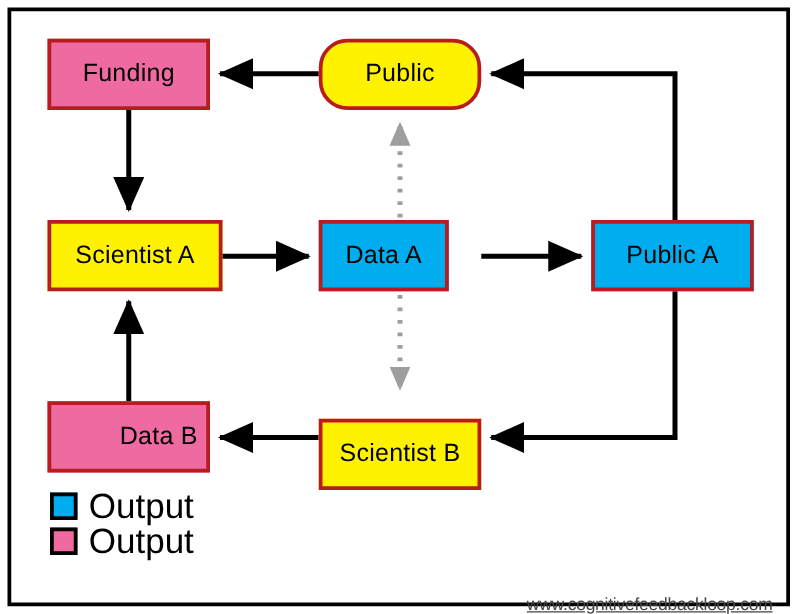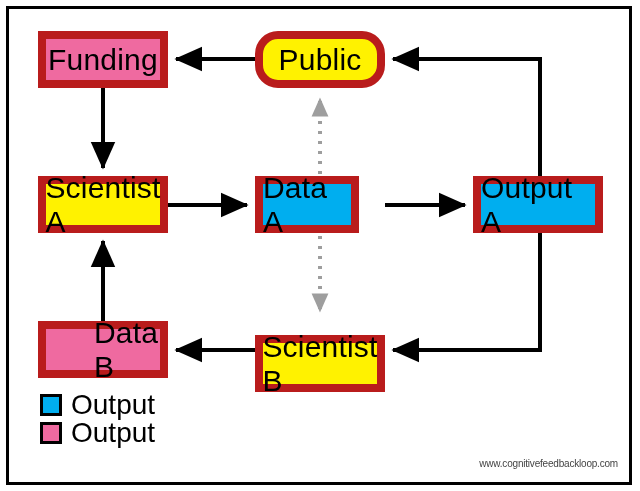--- a/index.html
+++ b/index.html
@@ -2,32 +2,32 @@
 <html><head>
 <meta charset="utf-8">
 <style>
   html,body{margin:0;padding:0;background:#ffffff;}
   body{width:640px;height:491px;overflow:hidden;
        font-family:"Liberation Sans","DejaVu Sans",sans-serif;}
   #stage{position:relative;width:640px;height:491px;background:#ffffff;}
   #frame{position:absolute;left:6px;top:6px;width:626px;height:479px;
          border:3px solid #000;box-sizing:border-box;background:#fff;}
   svg.edges{position:absolute;left:0;top:0;width:640px;height:491px;}
-  .node{position:absolute;box-sizing:border-box;border:8px solid #b91c1c;
+  .node{position:absolute;box-sizing:border-box;border:3px solid #b91c1c;
         display:flex;align-items:center;justify-content:center;
-        font-size:30px;color:#000;letter-spacing:.2px;}
+        font-size:20px;color:#000;letter-spacing:.2px;}
   .node.blue{background:#00AEEF;}
   .node.pink{background:#EF6AA0;}
   .node.yellow{background:#FFF200;}
   .legend{position:absolute;left:40px;top:392px;}
   .legend-row{display:flex;align-items:center;height:26px;margin-bottom:2px;}
   .swatch{width:22px;height:22px;border:3px solid #000;box-sizing:border-box;}
   .legend-label{margin-left:9px;font-size:28px;color:#000;}
-  .url{position:absolute;right:22px;bottom:22px;font-size:10px;color:#444;
-       letter-spacing:-0.2px;}
+  .url{position:absolute;right:22px;bottom:0;font-size:14px;color:#444;
+       letter-spacing:-0.2px;text-decoration:underline;}
 </style>
 </head>
 <body>
 
 <div id="stage">
   <div id="frame"></div>
 
   <svg class="edges" viewBox="0 0 640 491" xmlns="http://www.w3.org/2000/svg">
     <defs>
       <marker id="arrowBlack" markerWidth="8" markerHeight="8" refX="6.6" refY="3.4" orient="auto" markerUnits="strokeWidth">
@@ -80,30 +80,30 @@
   </svg>
 
   <div class="node pink" style="left:38px;top:31px;width:130px;height:57px;">
     <span>Funding</span>
   </div>
 
   <div class="node yellow" style="left:255px;top:31px;width:130px;height:57px;border-radius:23px;">
     <span>Public</span>
   </div>
 
-  <div class="node yellow" style="left:38px;top:176px;width:130px;height:57px;">
+  <div class="node yellow" style="left:38px;top:176px;width:140px;height:57px;">
     <span>Scientist A</span>
   </div>
 
   <div class="node blue" style="left:255px;top:176px;width:104px;height:57px;">
     <span>Data A</span>
   </div>
 
   <div class="node blue" style="left:473px;top:176px;width:130px;height:57px;">
-    <span>Output A</span>
+    <span>Public A</span>
   </div>
 
   <div class="node pink" style="left:38px;top:321px;width:130px;height:57px;padding-left:48px;">
     <span>Data B</span>
   </div>
 
   <div class="node yellow" style="left:255px;top:335px;width:130px;height:57px;">
     <span>Scientist B</span>
   </div>
 

